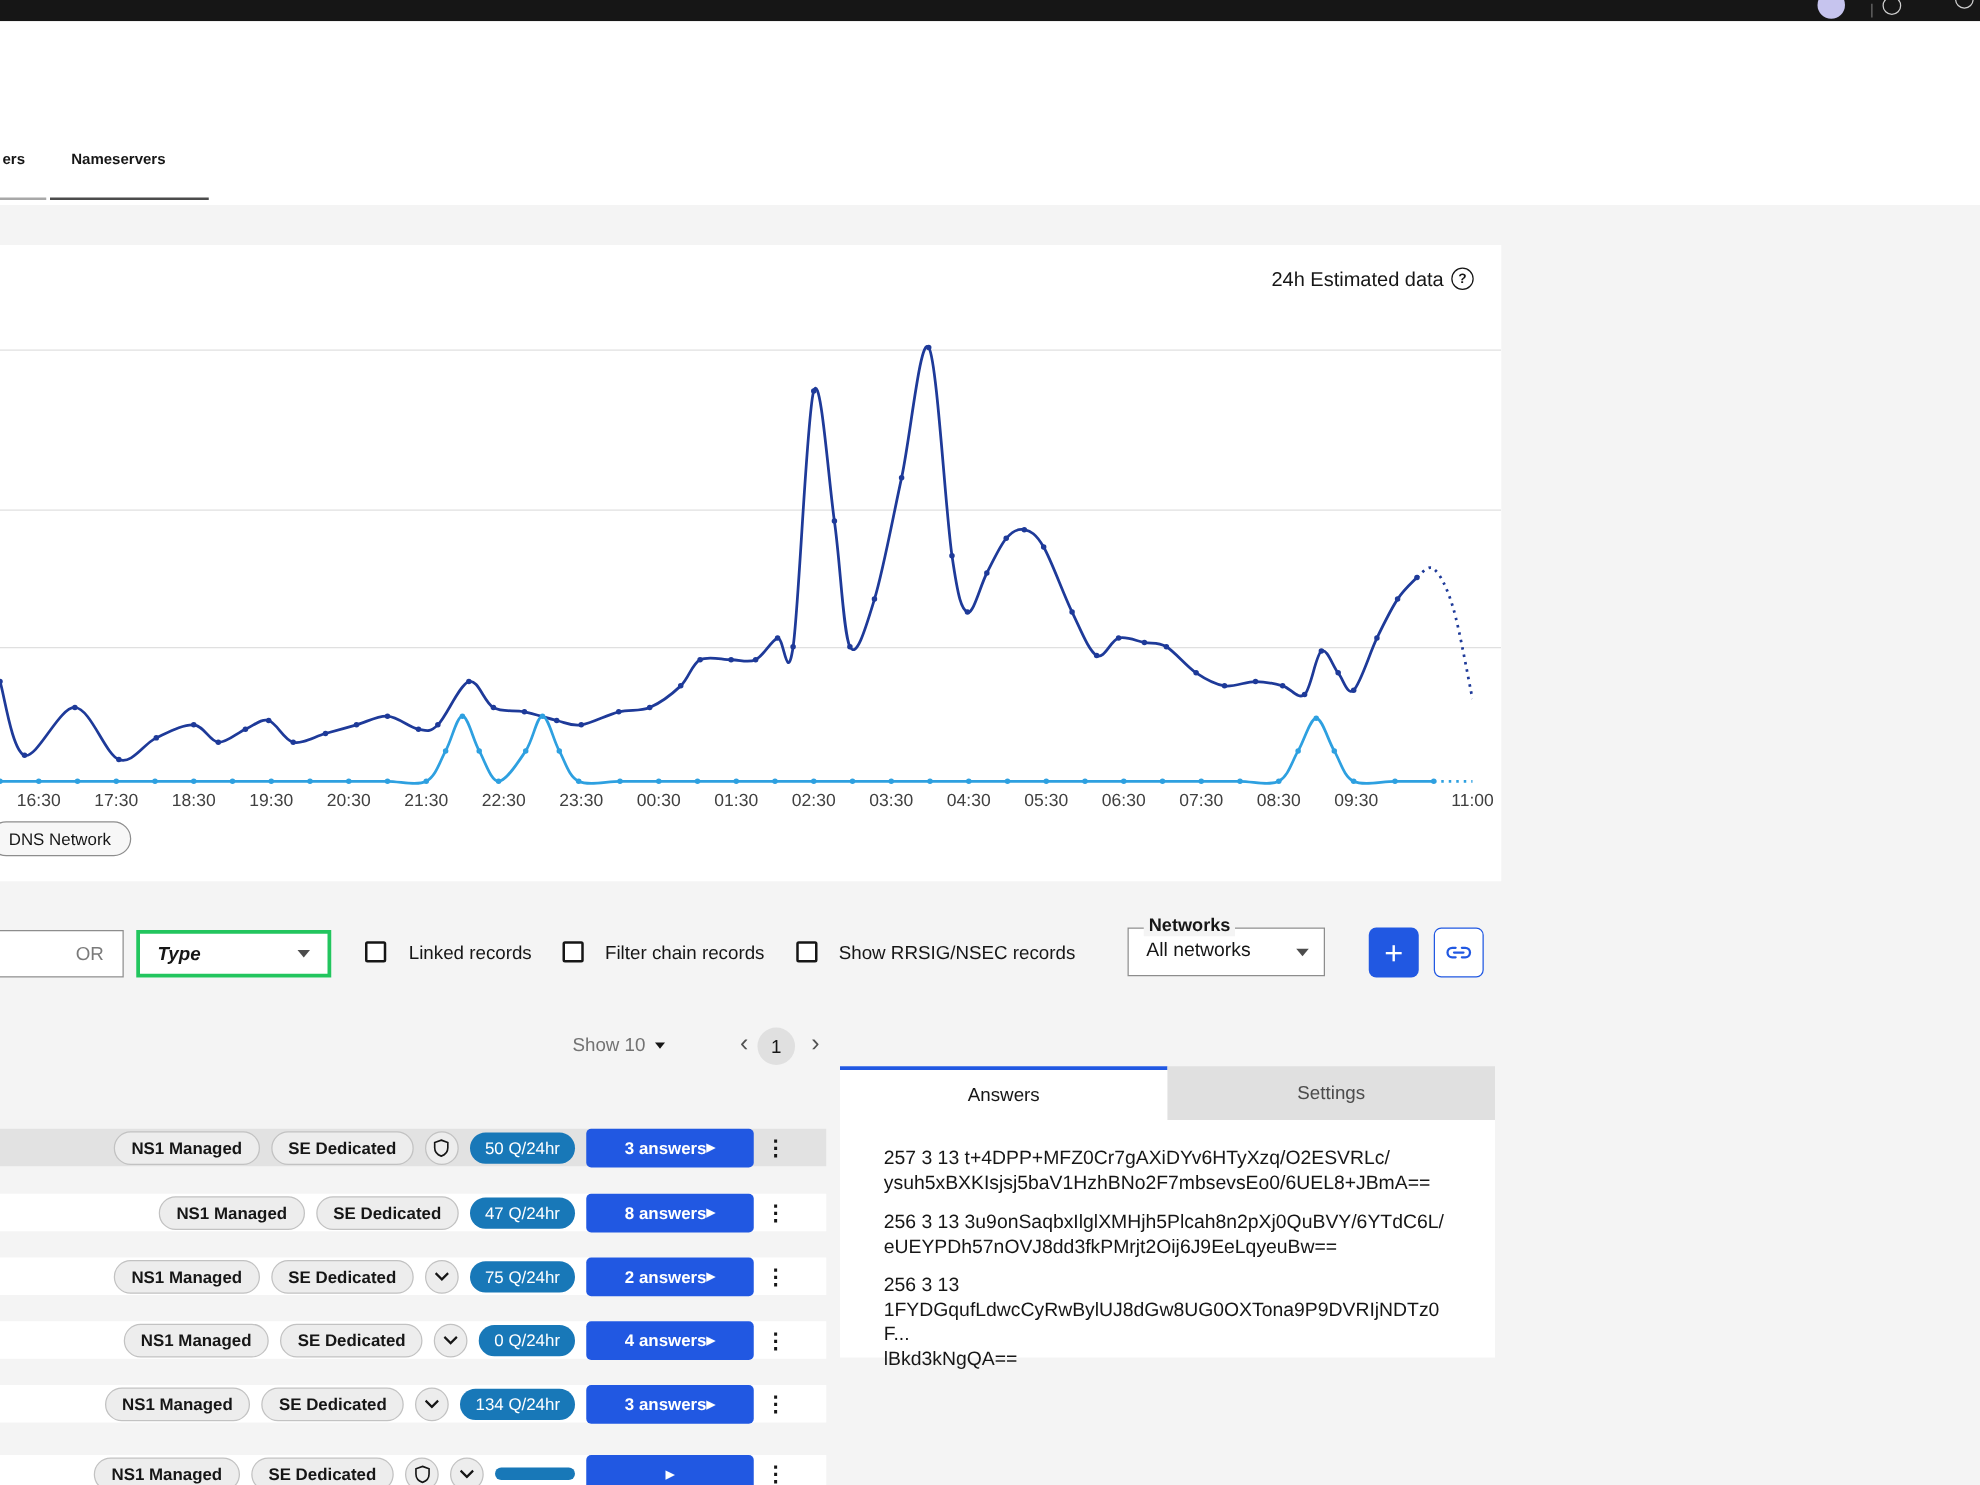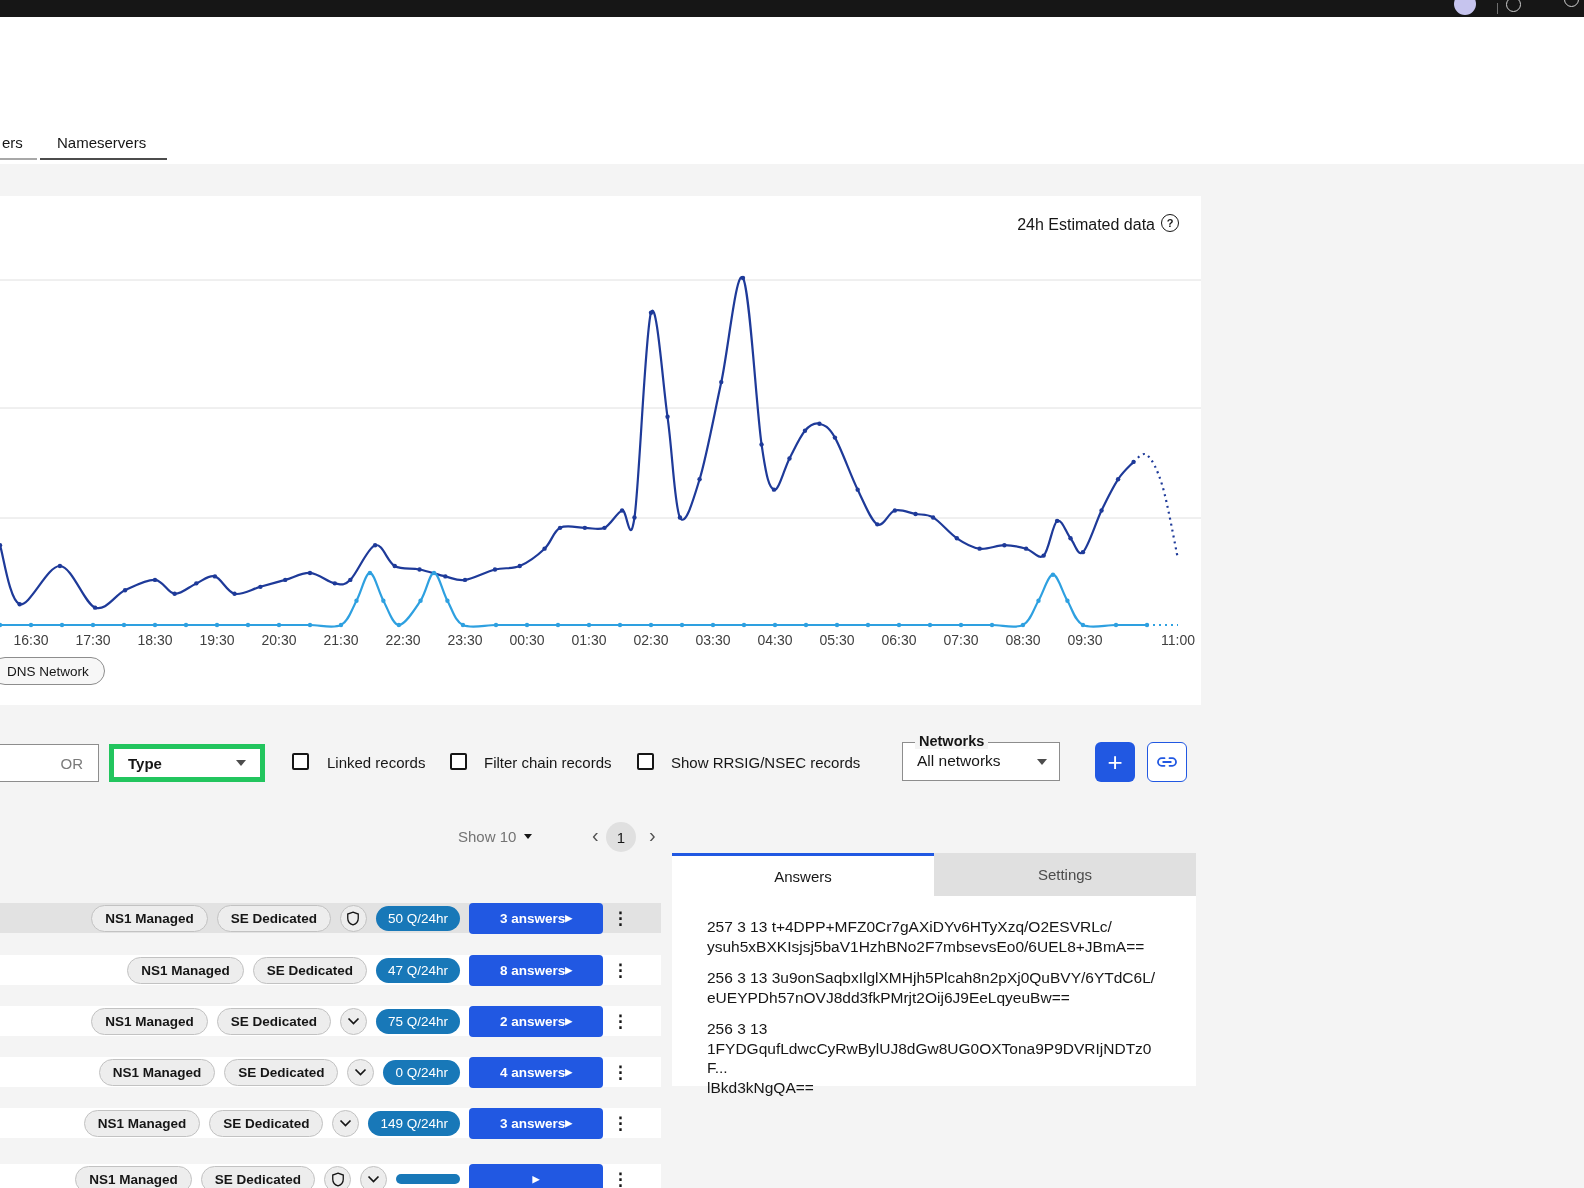--- a/index.html
+++ b/index.html
@@ -6,41 +6,41 @@
   #app{position:relative;width:1584px;height:1188px;overflow:hidden;background:#f4f4f4;
        font-family:"Liberation Sans",sans-serif;color:#161616;}
   
   .topbar{position:absolute;left:0;top:0;width:1584px;height:17px;background:#161616;}
   .avatar{position:absolute;left:1454px;top:-7px;width:22px;height:22px;border-radius:50%;background:#c6c4ee;}
   .tb-divider{position:absolute;left:1497px;top:3px;width:1px;height:11px;background:#6f6f6f;}
   .tb-circle{position:absolute;left:1506px;top:-3px;width:15px;height:15px;border-radius:50%;border:1.5px solid #cfcfcf;box-sizing:border-box;}
   .tb-circle2{position:absolute;left:1564px;top:-8px;width:15px;height:15px;border-radius:50%;border:1.5px solid #cfcfcf;box-sizing:border-box;}
   
   .band{position:absolute;left:0;top:17px;width:1584px;height:147px;background:#ffffff;}
-  .tab-label{position:absolute;top:134px;font-size:15px;color:#161616;}
+  .tab-label{position:absolute;top:120px;font-size:12px;color:#161616;font-weight:bold;}
   .tab1-label{left:2px;}
   .tab2-label{left:57px;}
   .tab1-underline{position:absolute;left:0;top:158px;width:37px;height:2px;background:#a8a8a8;}
   .tab2-underline{position:absolute;left:40px;top:158px;width:127px;height:2px;background:#4c4c4c;}
   
   .chart-panel{position:absolute;left:0;top:196px;width:1201px;height:509px;background:#ffffff;overflow:hidden;}
   .chart-header{position:absolute;top:20px;right:46px;font-size:16px;color:#161616;}
   .help-circle{position:absolute;top:18px;left:1161px;width:18px;height:18px;border-radius:50%;
      border:1.4px solid #161616;box-sizing:border-box;display:flex;align-items:center;justify-content:center;
      font-size:11px;font-weight:bold;color:#161616;}
   .legend-badge{position:absolute;left:-9px;top:461px;height:26px;border:1px solid #8d8d8d;background:#f7f7f7;
      border-radius:14px;display:flex;align-items:center;padding:0 15px;font-size:13.5px;color:#161616;}
   svg text{font-family:"Liberation Sans",sans-serif;}
   
   .or-box{position:absolute;left:-30px;top:744px;width:129px;height:38px;background:#fff;border:1px solid #8d8d8d;
      box-sizing:border-box;display:flex;align-items:center;justify-content:flex-end;padding-right:15px;
      font-size:15px;color:#7a7a7a;}
-  .type-box{position:absolute;left:109px;top:744px;width:156px;height:38px;background:#fff;border:5px solid #22c55e;
+  .type-box{position:absolute;left:109px;top:744px;width:156px;height:38px;background:#fff;border:3px solid #22c55e;
      box-sizing:border-box;display:flex;align-items:center;justify-content:space-between;padding:0 14px;
-     font-size:15px;font-weight:bold;color:#161616;cursor:pointer;}
+     font-size:15px;font-weight:bold;color:#161616;cursor:pointer;font-style:italic;}
   .caret{width:0;height:0;border-left:5px solid transparent;border-right:5px solid transparent;border-top:6px solid #4c4c4c;}
   .checkbox{position:absolute;top:753px;width:17px;height:17px;border:2px solid #161616;border-radius:2px;background:#fff;box-sizing:border-box;cursor:pointer;}
   .cb-label{position:absolute;top:754px;font-size:15px;color:#161616;}
   .networks-box{position:absolute;left:855px;top:742px;width:158px;height:39px;background:#fff;border:1px solid #8d8d8d;
      box-sizing:border-box;cursor:pointer;margin-left:47px;}
   .networks-label{position:absolute;left:12px;top:-10px;font-size:14.5px;font-weight:bold;background:#f4f4f4;padding:0 4px;white-space:nowrap;}
   .networks-value{position:absolute;left:14px;top:9px;font-size:15.5px;color:#161616;}
   .networks-caret{position:absolute;right:12px;top:16px;}
   .plus-btn{position:absolute;left:1095px;top:742px;width:40px;height:40px;border-radius:6px;background:#2158e2;border:none;
      color:#fff;font-size:26px;line-height:36px;text-align:center;cursor:pointer;padding:0;}
@@ -320,21 +320,21 @@
         <span class="kebab">⋮</span>
       </div>
       <div class="row" style="top: 1108px;">
         <span class="badge">NS1 Managed</span>
         <span class="badge">SE Dedicated</span>
         <span class="circle-btn">
           <svg width="13" height="8" viewBox="0 0 13 8">
             <path d="M1.5 1.5 L6.5 6.5 L11.5 1.5" fill="none" stroke="#161616" stroke-width="1.7"></path>
           </svg>
         </span>
-        <span class="qpill">149 Q/24hr</span>
+        <span class="qpill">134 Q/24hr</span>
         <button class="ans-btn">
           <span>3 answers</span>
           <span class="play">▶</span>
         </button>
         <span class="kebab">⋮</span>
       </div>
       <div class="row" style="top: 1164px;">
         <span class="badge">NS1 Managed</span>
         <span class="badge">SE Dedicated</span>
         <span class="circle-btn">

